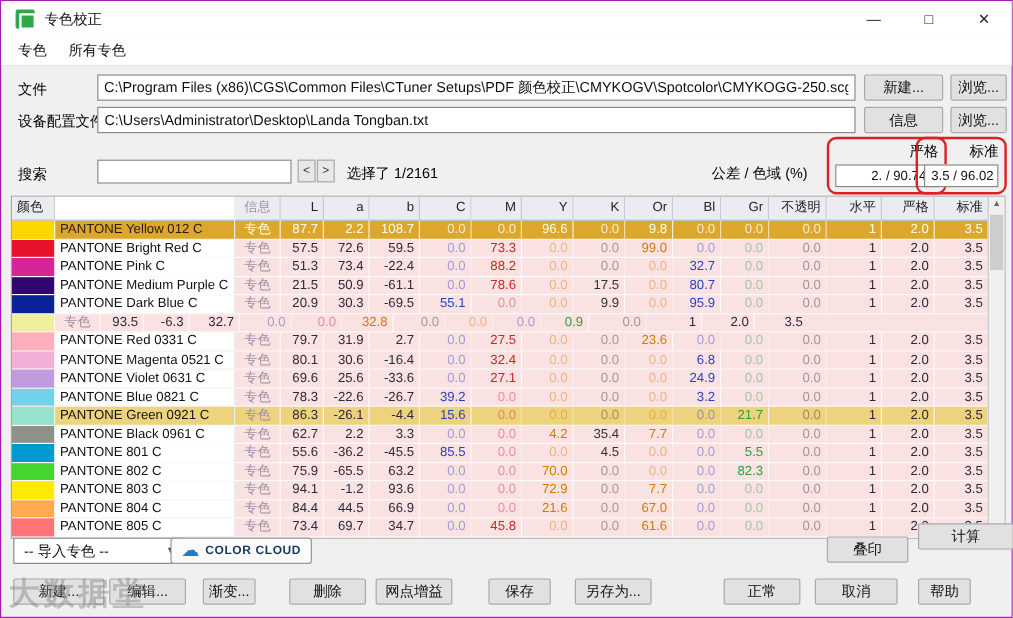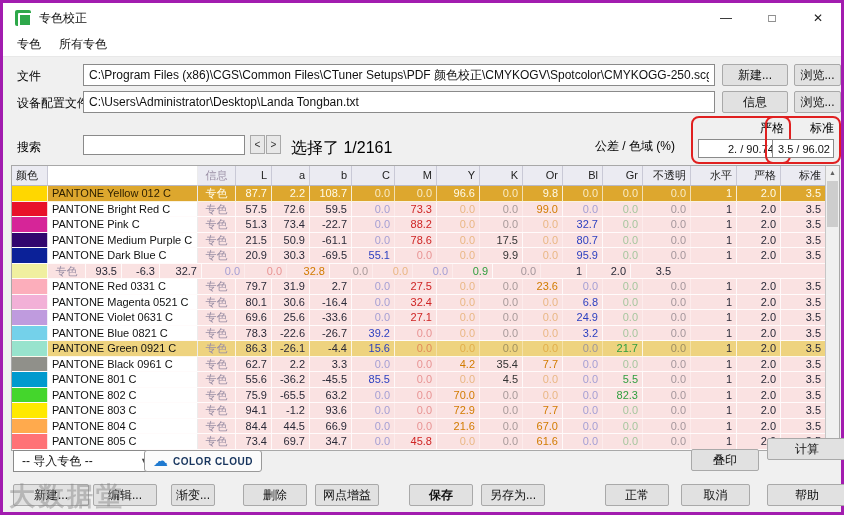--- a/index.html
+++ b/index.html
@@ -1,38 +1,38 @@
 <!DOCTYPE html>
 <html><head>
 <meta charset="utf-8">
 <style>
   * { margin:0; padding:0; box-sizing:border-box; }
   html,body { width:844px; height:515px; overflow:hidden; font-family:"Liberation Sans", sans-serif; background:#fff; }
-  .window { position:relative; width:844px; height:515px; background:#f0f0f0; border:3px solid #a21caf; }
+  .window { position:relative; width:844px; height:515px; background:#f0f0f0; border:1px solid #a21caf; }
 
   
   .titlebar { position:absolute; top:0; left:0; right:0; height:30px; background:#fff; display:flex; align-items:center; }
   .app-icon { width:16px; height:16px; margin:0 8px 0 12px; background:#2ea84a; border-radius:2px; position:relative; }
   .app-icon::after { content:""; position:absolute; left:3px; top:3px; width:10px; height:10px; border:2px solid #fff; border-radius:1px; }
   .title-text { font-size:12px; color:#111; }
   .win-controls { margin-left:auto; display:flex; height:30px; }
   .win-btn { width:46px; height:30px; display:flex; align-items:center; justify-content:center; font-size:12px; color:#222; cursor:default; }
 
   
   .menubar { position:absolute; top:30px; left:0; right:0; height:24px; background:#fff; display:flex; align-items:center; gap:18px; padding-left:14px; border-bottom:1px solid #e8e8e8; }
   .menu-item { font-size:12px; color:#111; }
 
   
   .frm-label { position:absolute; font-size:12px; color:#000; }
   .txt-input { position:absolute; height:22px; background:#fff; border:1px solid #8a8a8a; font-size:12px; color:#111; padding:0 5px; font-family:"Liberation Sans", sans-serif; }
   .btn { position:absolute; height:22px; background:#e1e1e1; border:1px solid #a9a9a9; font-size:12px; color:#111; text-align:center; line-height:20px; border-radius:2px; }
 
   
   .mini-btn { position:absolute; width:15px; height:19px; background:#e8e8e8; border:1px solid #a9a9a9; font-size:10px; text-align:center; line-height:17px; color:#333; }
-  .sel-count { position:absolute; font-size:16px; color:#000; }
+  .sel-count { position:absolute; font-size:12px; color:#000; }
   .red-box { position:absolute; border:2px solid #e02020; border-radius:8px; padding:2px 5px 4px 5px; }
   .red-box .rb-label { display:block; text-align:right; font-size:12px; color:#000; margin-bottom:2px; }
   .rb-input { display:block; background:#fff; border:1px solid #8a8a8a; height:19px; font-size:11px; color:#111; text-align:right; padding:0 3px; width:100%; font-family:"Liberation Sans", sans-serif; }
 
   
   .tablewrap { position:absolute; top:162px; left:8px; display:flex; border:1px solid #a8a8a8; background:#fff; }
   .tbl { width:813px; }
   .thead { display:flex; height:20px; }
   .th { background:#ebebf2; border-right:1px solid #c9c9d6; border-bottom:1px solid #b9b9c6; font-size:11px; color:#222; line-height:19px; text-align:right; padding-right:4px; flex:none; }
   .th.col-swatch { text-align:left; padding-left:4px; }
@@ -176,21 +176,21 @@
             <div class="td num col-lvl c-dark">1</div>
             <div class="td num col-strict c-dark">2.0</div>
             <div class="td num col-std c-dark">3.5</div>
           </div>
           <div class="tr">
             <div class="td col-swatch" style="background: rgb(214, 37, 152);"></div>
             <div class="td col-name">PANTONE Pink C</div>
             <div class="td col-info">专色</div>
             <div class="td num col-L c-dark">51.3</div>
             <div class="td num col-a c-dark">73.4</div>
-            <div class="td num col-b c-dark">-22.7</div>
+            <div class="td num col-b c-dark">-22.4</div>
             <div class="td num col-C c-blue zero">0.0</div>
             <div class="td num col-M c-red">88.2</div>
             <div class="td num col-Y c-orange zero">0.0</div>
             <div class="td num col-K c-k zero">0.0</div>
             <div class="td num col-Or c-orange zero">0.0</div>
             <div class="td num col-Bl c-blue">32.7</div>
             <div class="td num col-Gr c-green zero">0.0</div>
             <div class="td num col-op c-dark zero">0.0</div>
             <div class="td num col-lvl c-dark">1</div>
             <div class="td num col-strict c-dark">2.0</div>
@@ -479,21 +479,21 @@
     <span class="cloud-text">COLOR CLOUD</span>
   </div>
   <div class="btn" style="left:688px; top:446px; width:68px;">叠印</div>
   <div class="btn" style="left:764px; top:435px; width:80px;">计算</div>
 
   <div class="btn" style="left:10px;  top:481px; width:76px;">新建...</div>
   <div class="btn" style="left:90px;  top:481px; width:64px;">编辑...</div>
   <div class="btn" style="left:168px; top:481px; width:44px;">渐变...</div>
   <div class="btn" style="left:240px; top:481px; width:64px;">删除</div>
   <div class="btn" style="left:312px; top:481px; width:64px;">网点增益</div>
-  <div class="btn" style="left:406px; top:481px; width:64px;font-weight:bold;">保存</div>
+  <div class="btn" style="left:406px; top:481px; width:52px;">保存</div>
   <div class="btn" style="left:478px; top:481px; width:64px;">另存为...</div>
   <div class="btn" style="left:602px; top:481px; width:64px;">正常</div>
   <div class="btn" style="left:678px; top:481px; width:69px;">取消</div>
-  <div class="btn" style="left:764px; top:481px; width:80px;">帮助</div>
+  <div class="btn" style="left:764px; top:481px; width:44px;">帮助</div>
 
   <div class="watermark">大数据堂</div>
 
 </div>
 
 </body></html>

